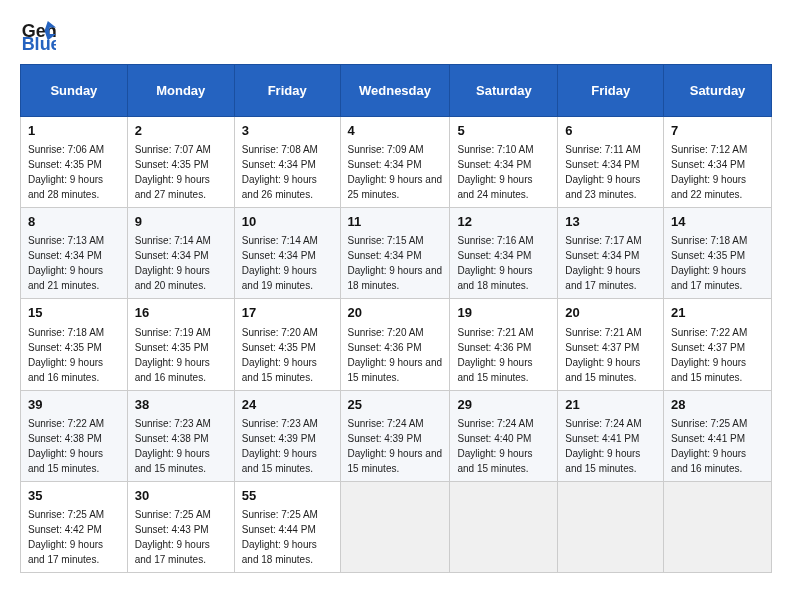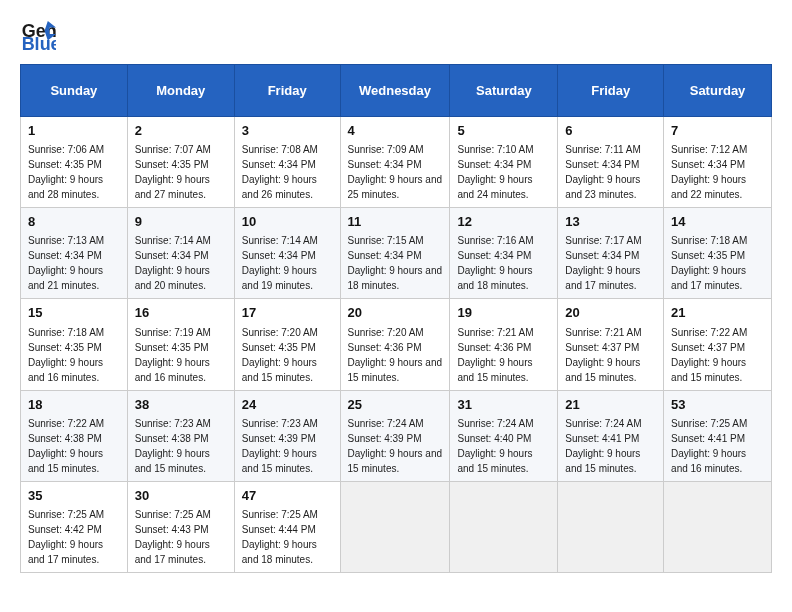--- a/index.html
+++ b/index.html
@@ -205,59 +205,59 @@
           <span class="day-num">20</span>
           <span class="cell-text">Sunrise: 7:21 AM<br>Sunset: 4:37 PM<br>Daylight: 9 hours and 15 minutes.</span>
         </td>
           <td>
           <span class="day-num">21</span>
           <span class="cell-text">Sunrise: 7:22 AM<br>Sunset: 4:37 PM<br>Daylight: 9 hours and 15 minutes.</span>
         </td>
         </tr>
         <tr>
           <td>
-          <span class="day-num">18</span>
+          <span class="day-num">39</span>
           <span class="cell-text">Sunrise: 7:22 AM<br>Sunset: 4:38 PM<br>Daylight: 9 hours and 15 minutes.</span>
         </td>
           <td>
           <span class="day-num">38</span>
           <span class="cell-text">Sunrise: 7:23 AM<br>Sunset: 4:38 PM<br>Daylight: 9 hours and 15 minutes.</span>
         </td>
           <td>
           <span class="day-num">24</span>
           <span class="cell-text">Sunrise: 7:23 AM<br>Sunset: 4:39 PM<br>Daylight: 9 hours and 15 minutes.</span>
         </td>
           <td>
           <span class="day-num">25</span>
           <span class="cell-text">Sunrise: 7:24 AM<br>Sunset: 4:39 PM<br>Daylight: 9 hours and 15 minutes.</span>
         </td>
           <td>
-          <span class="day-num">31</span>
+          <span class="day-num">29</span>
           <span class="cell-text">Sunrise: 7:24 AM<br>Sunset: 4:40 PM<br>Daylight: 9 hours and 15 minutes.</span>
         </td>
           <td>
           <span class="day-num">21</span>
           <span class="cell-text">Sunrise: 7:24 AM<br>Sunset: 4:41 PM<br>Daylight: 9 hours and 15 minutes.</span>
         </td>
           <td>
-          <span class="day-num">53</span>
+          <span class="day-num">28</span>
           <span class="cell-text">Sunrise: 7:25 AM<br>Sunset: 4:41 PM<br>Daylight: 9 hours and 16 minutes.</span>
         </td>
         </tr>
         <tr>
           <td>
           <span class="day-num">35</span>
           <span class="cell-text">Sunrise: 7:25 AM<br>Sunset: 4:42 PM<br>Daylight: 9 hours and 17 minutes.</span>
         </td>
           <td>
           <span class="day-num">30</span>
           <span class="cell-text">Sunrise: 7:25 AM<br>Sunset: 4:43 PM<br>Daylight: 9 hours and 17 minutes.</span>
         </td>
           <td>
-          <span class="day-num">47</span>
+          <span class="day-num">55</span>
           <span class="cell-text">Sunrise: 7:25 AM<br>Sunset: 4:44 PM<br>Daylight: 9 hours and 18 minutes.</span>
         </td>
           <td class="empty"></td>
           <td class="empty"></td>
           <td class="empty"></td>
           <td class="empty"></td>
         </tr>
       </tbody>
   </table>
 </div>

